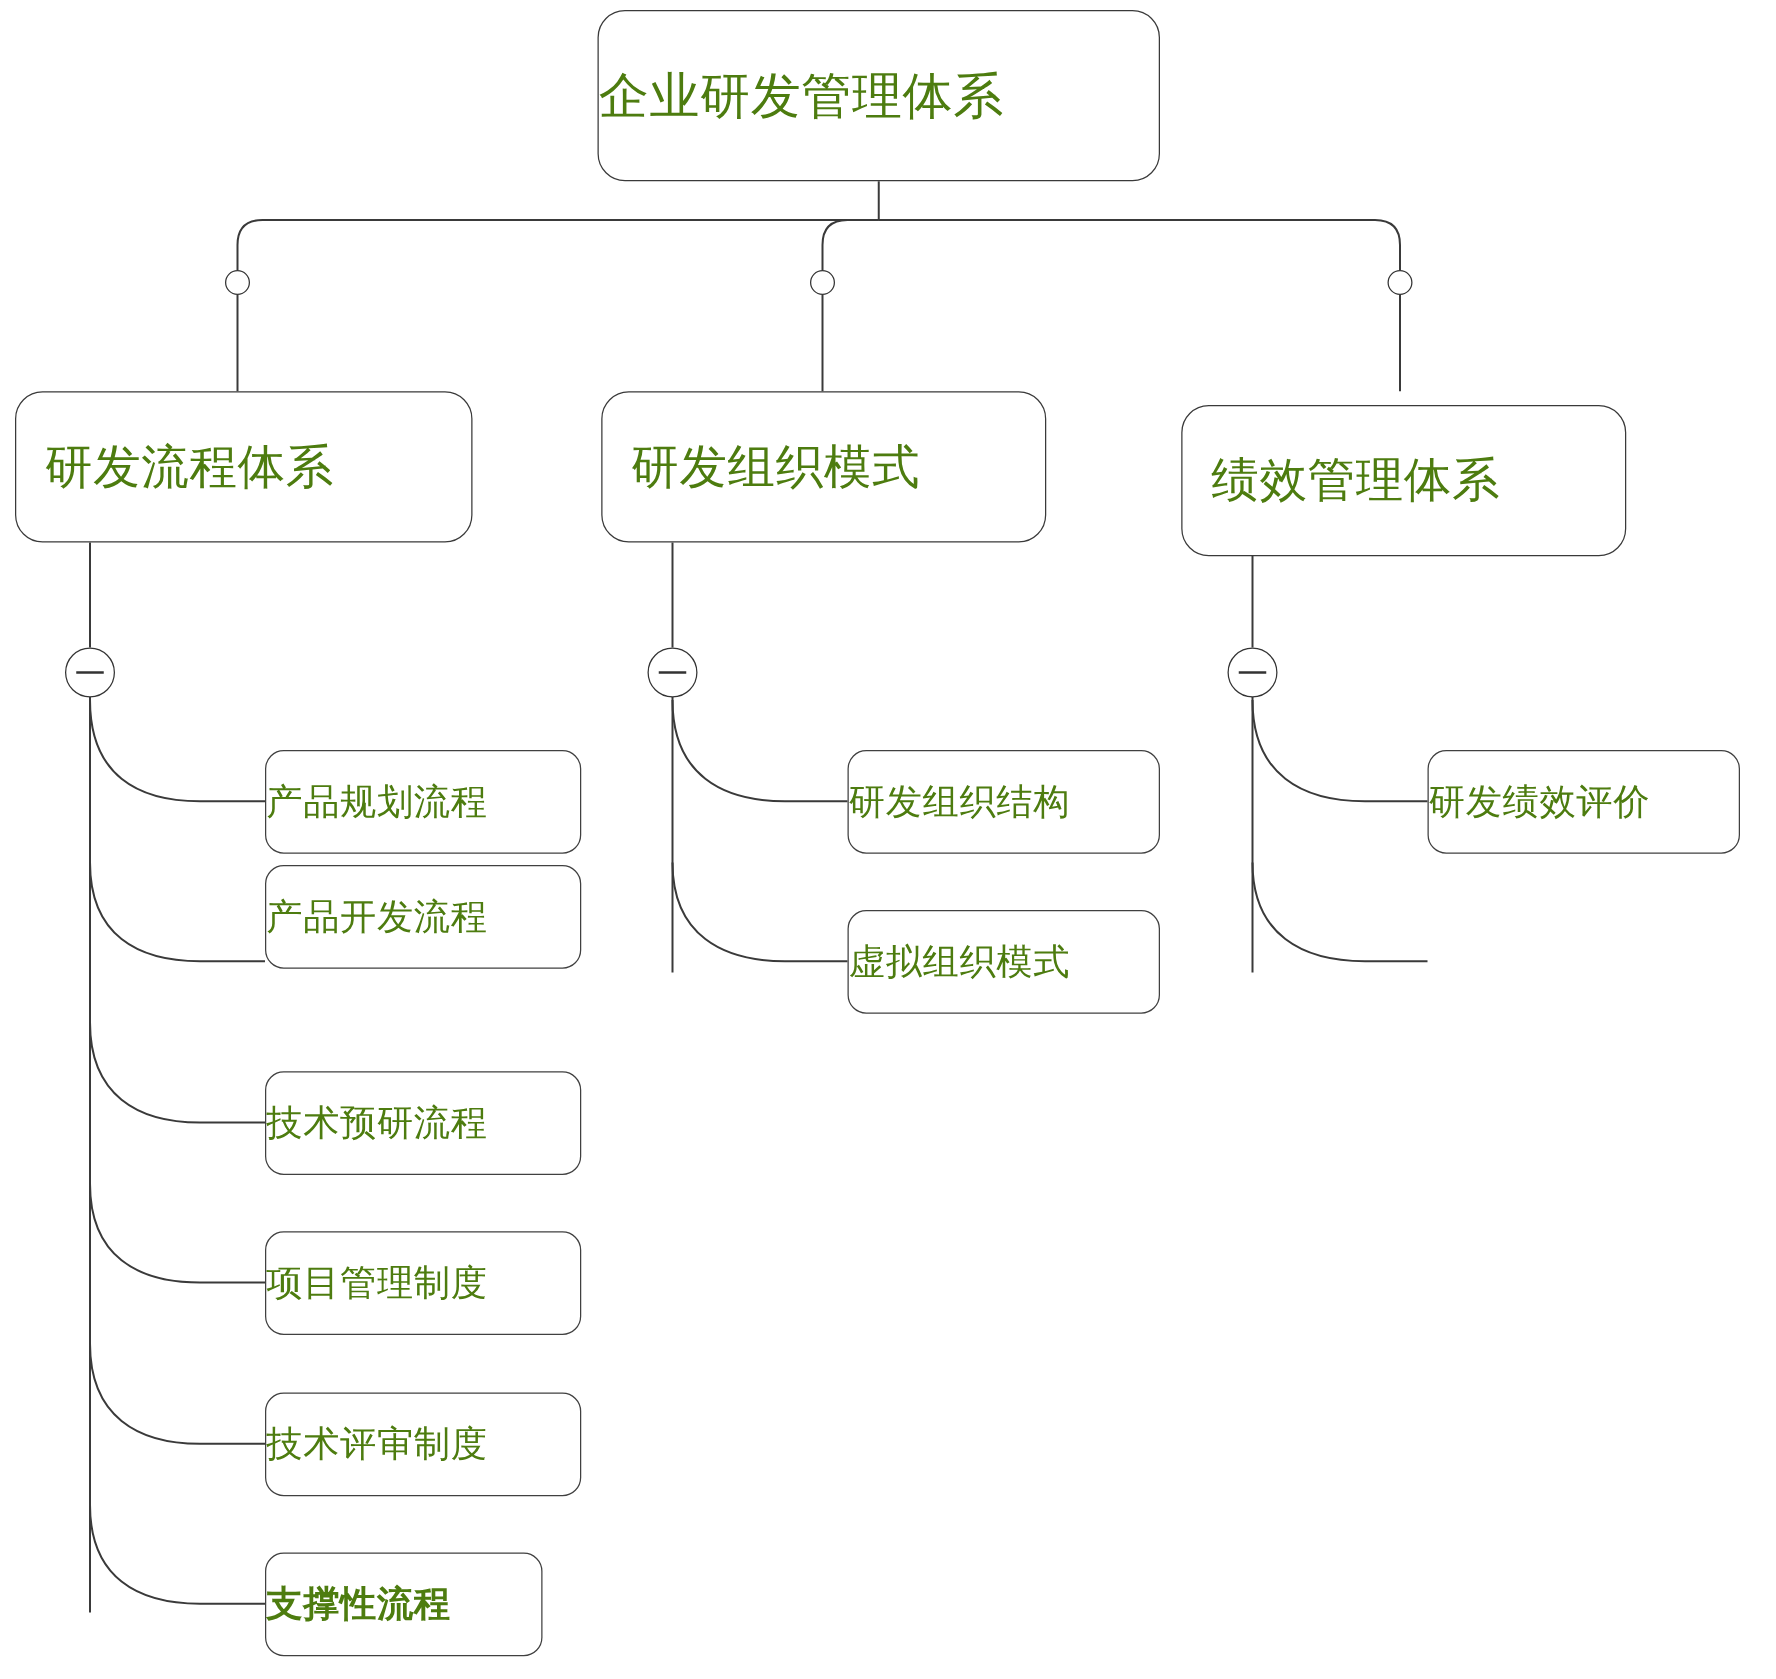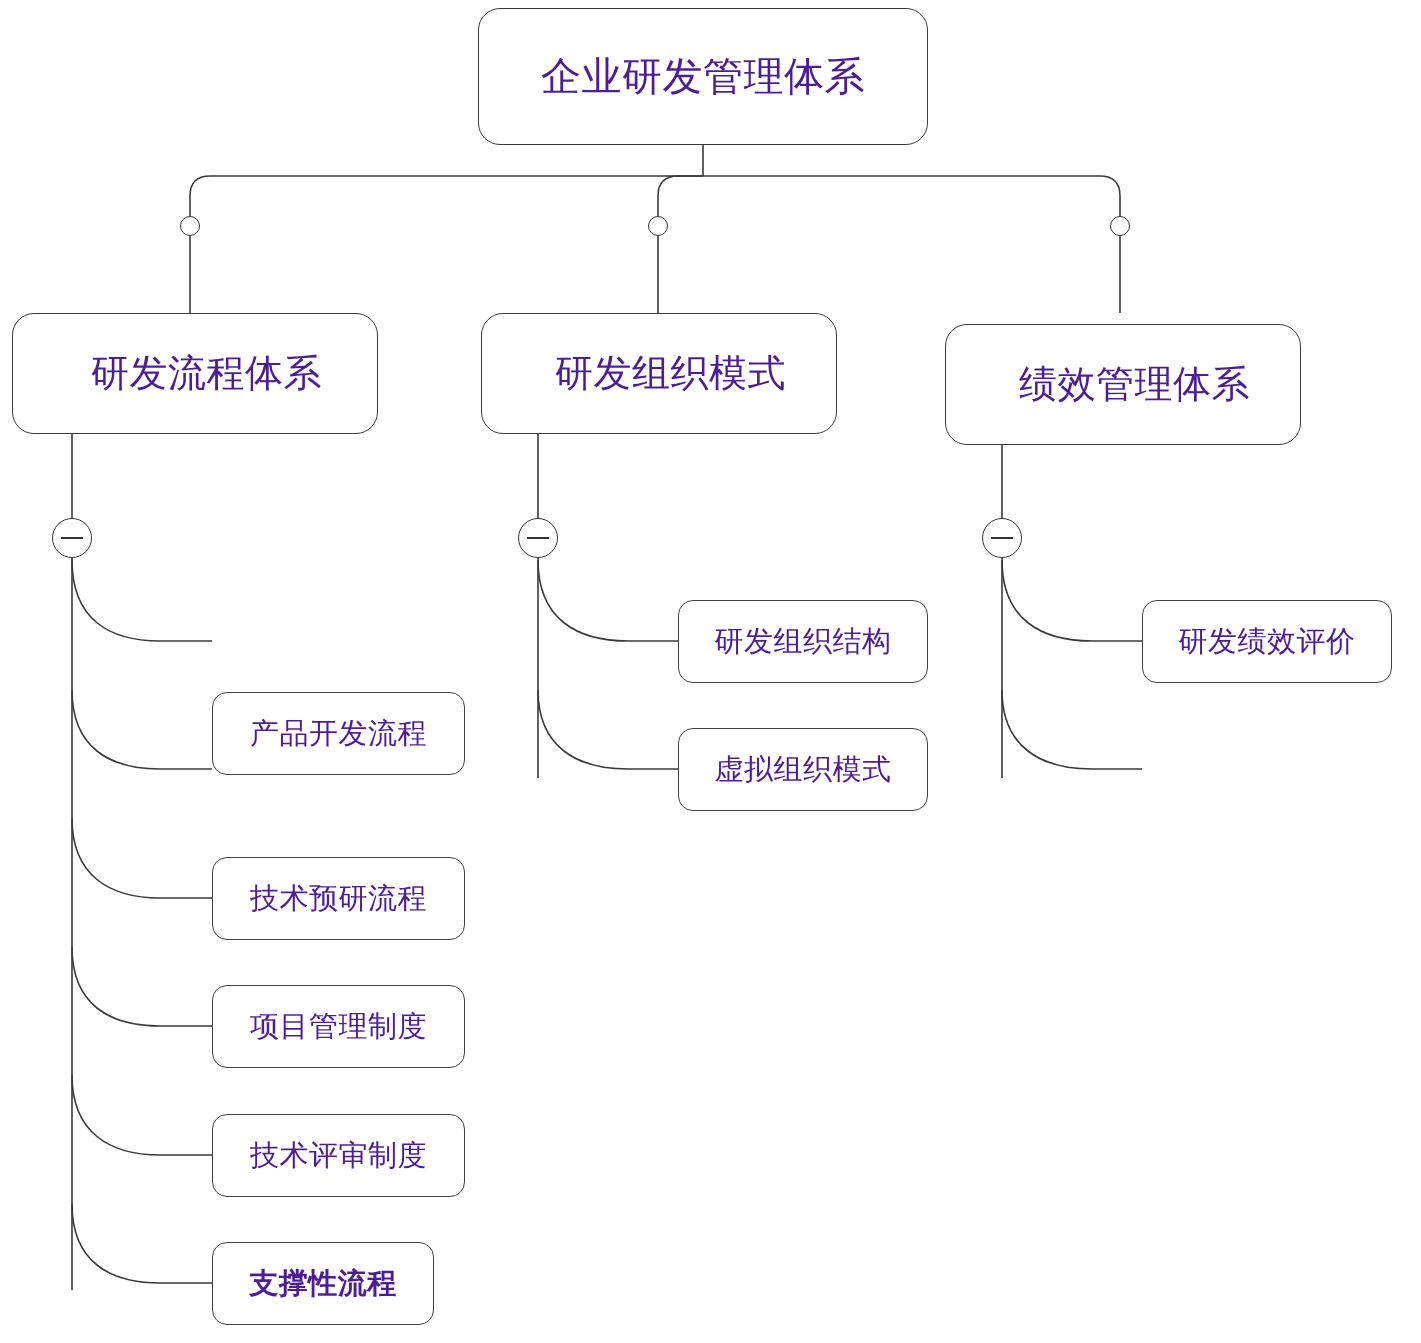--- a/index.html
+++ b/index.html
@@ -24,24 +24,23 @@
     top: 0;
     width: 1421px;
     height: 1343px;
     pointer-events: none;
   }
   .node {
     position: absolute;
     box-sizing: border-box;
     display: flex;
     align-items: center;
-    justify-content: center;
     background: #ffffff;
     border: 1.6px solid #3a3a3a;
-    color: #4c1d95;
+    color: #4d7c0f;
     text-align: center;
     white-space: nowrap;
     letter-spacing: 0.5px;
   }
   .node-root {
     border-radius: 22px;
     font-size: 40px;
   }
   .node-branch {
     border-radius: 22px;
@@ -116,20 +115,23 @@
   <div class="toggle" style="left:648px; top:216px; width:20px; height:20px;"></div>
   <div class="toggle" style="left:1110px; top:216px; width:20px; height:20px;"></div>
 
   <div class="node node-branch" style="left:12px; top:313px; width:366px; height:121px;">
     <span>研发流程体系</span>
   </div>
   <div class="toggle" style="left:52px; top:518px; width:40px; height:40px;">
     <span class="bar"></span>
   </div>
 
+  <div class="node node-leaf" style="left:212px; top:600px; width:253px; height:83px;">
+    <span>产品规划流程</span>
+  </div>
   <div class="node node-leaf" style="left:212px; top:692px; width:253px; height:83px;">
     <span>产品开发流程</span>
   </div>
   <div class="node node-leaf" style="left:212px; top:857px; width:253px; height:83px;">
     <span>技术预研流程</span>
   </div>
   <div class="node node-leaf" style="left:212px; top:985px; width:253px; height:83px;">
     <span>项目管理制度</span>
   </div>
   <div class="node node-leaf" style="left:212px; top:1114px; width:253px; height:83px;">

